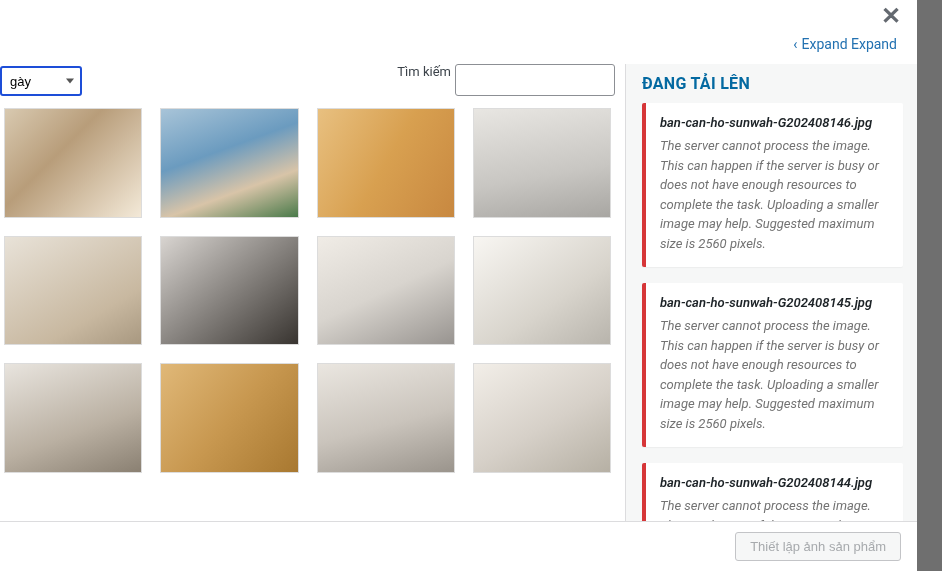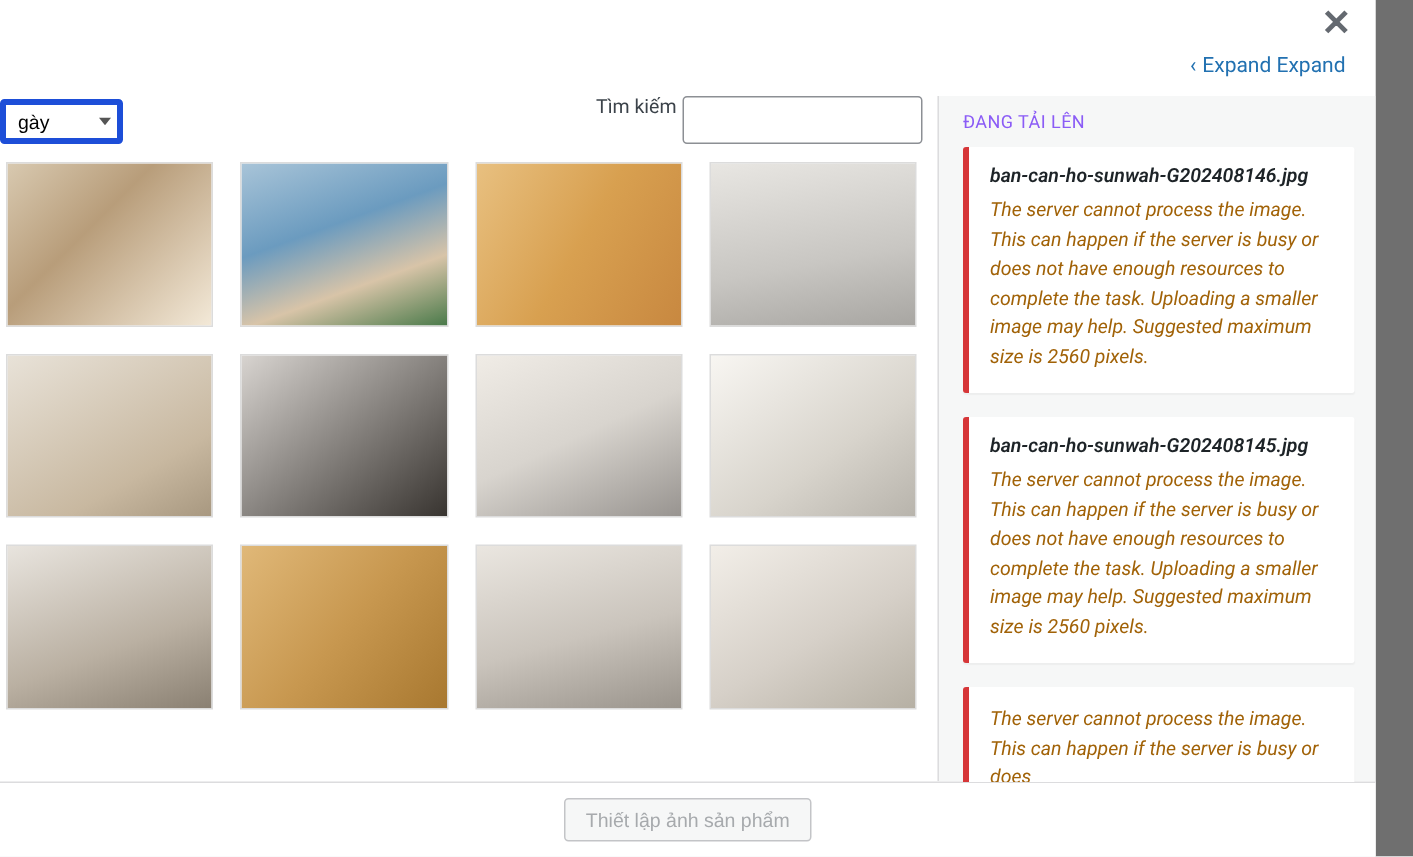--- a/index.html
+++ b/index.html
@@ -6,36 +6,36 @@
 body { font-family: -apple-system, BlinkMacSystemFont, "Segoe UI", Roboto, sans-serif; font-size: 13px; color: #3c434a; background: #f0f0f1; width: 942px; height: 571px; overflow: hidden; position: relative; }
 .modal { position: absolute; top: 0; left: 0; right: 25px; bottom: 0; background: #fff; display: flex; flex-direction: column; }
 .backdrop-right { position: absolute; right: 0; top: 0; width: 25px; height: 100%; background: #6f6f6f; }
 .modal-header { display: flex; justify-content: flex-end; align-items: flex-start; padding: 4px 10px 0 10px; min-height: 36px; }
 .close-btn { font-size: 24px; font-weight: bold; color: #646970; cursor: pointer; padding: 0 6px; border: none; background: none; line-height: 1; }
 .expand-row { display: flex; justify-content: flex-end; padding: 0 20px 12px 20px; }
 .expand-link { color: #2271b1; font-size: 14px; cursor: pointer; display: inline-flex; align-items: center; gap: 4px; }
 .modal-body { flex: 1; display: flex; overflow: hidden; }
 .main-area { flex: 1; display: flex; flex-direction: column; padding: 0 0 0 0; overflow: hidden; }
 .filters-row { display: flex; align-items: flex-end; gap: 12px; padding: 0 10px 12px 0; }
-.date-select { height: 30px; border: 4px solid #1d4ed8; border-radius: 3px; padding: 0 24px 0 8px; background: #fff; font-size: 13px; width: 82px; appearance: none; position: relative; }
+.date-select { height: 30px; border: 2px solid #1d4ed8; border-radius: 3px; padding: 0 24px 0 8px; background: #fff; font-size: 13px; width: 82px; appearance: none; position: relative; }
 .select-wrap { position: relative; display: inline-block; }
 .select-wrap::after { content: ""; position: absolute; right: 8px; top: 50%; transform: translateY(-50%); border-left: 4px solid transparent; border-right: 4px solid transparent; border-top: 5px solid #555; pointer-events: none; }
 .search-group { margin-left: auto; display: flex; gap: 4px; }
 .search-label { font-size: 13px; color: #3c434a; }
 .search-input { width: 160px; height: 32px; border: 1px solid #8c8f94; border-radius: 3px; padding: 0 8px; font-size: 13px; }
 .gallery-wrap { flex: 1; overflow-y: auto; padding-right: 10px; }
 .gallery { display: grid; grid-template-columns: repeat(4, 1fr); gap: 18px; padding: 0 4px; }
 .thumb { width: 100%; aspect-ratio: 1.26; background: #ddd; border: 1px solid #dcdcdc; position: relative; overflow: hidden; }
 .sidebar { width: 292px; background: #f6f7f7; border-left: 1px solid #dcdcde; display: flex; flex-direction: column; overflow: hidden; }
-.sidebar-title { font-size: 12px; font-weight: 400; color: #8b5cf6; padding: 10px 16px 10px 16px; letter-spacing: 0.3px; }
+.sidebar-title { font-size: 16px; font-weight: 700; color: #0369a1; padding: 10px 16px 10px 16px; letter-spacing: 0.3px; }
 .upload-list { flex: 1; overflow-y: auto; padding: 0 14px 10px 16px; font-style: italic; }
 .upload-item { background: #fff; border-left: 4px solid #d63638; border-radius: 2px; padding: 12px 14px 14px 14px; margin-bottom: 16px; box-shadow: 0 1px 1px rgba(0,0,0,0.04); }
 .upload-filename { font-size: 13px; font-weight: 600; color: #1d2327; margin-bottom: 6px; word-break: break-all; }
-.upload-error { font-size: 13px; color: #a16207; line-height: 1.5; }
-.modal-footer { border-top: 1px solid #dcdcde; padding: 10px 16px; display: flex; justify-content: center; background: #fff; }
+.upload-error { font-size: 13px; color: #737373; line-height: 1.5; }
+.modal-footer { border-top: 1px solid #dcdcde; padding: 10px 16px; display: flex; justify-content: flex-end; background: #fff; }
 .primary-btn { border: 1px solid #c3c4c7; background: #f6f7f7; color: #a7aaad; padding: 6px 14px; border-radius: 3px; font-size: 13px; cursor: not-allowed; }
 
 
 .g1{background:linear-gradient(135deg,#d8c9b0,#b89d7a 40%,#f3e9d8);}
 .g2{background:linear-gradient(160deg,#a8c4d8 0%,#6b9bbf 40%,#d8c4a8 70%,#4a7a4a 100%);}
 .g3{background:linear-gradient(120deg,#e8c080,#d8a050 50%,#c88840);}
 .g4{background:linear-gradient(170deg,#e8e6e2,#c8c6c2 60%,#a8a6a2);}
 .g5{background:linear-gradient(150deg,#e8e2d8,#c8b8a0 70%,#a89880);}
 .g6{background:linear-gradient(140deg,#d8d4d0,#888480 50%,#383430);}
 .g7{background:linear-gradient(155deg,#f0ece6,#d8d4ce 50%,#989490);}
@@ -108,20 +108,21 @@
       <div class="upload-list">
         <div class="upload-item">
           <div class="upload-filename">ban-can-ho-sunwah-G202408146.jpg</div>
           <div class="upload-error">The server cannot process the image. This can happen if the server is busy or does not have enough resources to complete the task. Uploading a smaller image may help. Suggested maximum size is 2560 pixels.</div>
         </div>
         <div class="upload-item">
           <div class="upload-filename">ban-can-ho-sunwah-G202408145.jpg</div>
           <div class="upload-error">The server cannot process the image. This can happen if the server is busy or does not have enough resources to complete the task. Uploading a smaller image may help. Suggested maximum size is 2560 pixels.</div>
         </div>
         <div class="upload-item">
+          <div class="upload-filename">ban-can-ho-sunwah-G202408144.jpg</div>
           <div class="upload-error">The server cannot process the image. This can happen if the server is busy or does</div>
         </div>
       </div>
     </div>
 
   </div>
 
   <div class="modal-footer">
     <button class="primary-btn">Thiết lập ảnh sản phẩm</button>
   </div>

